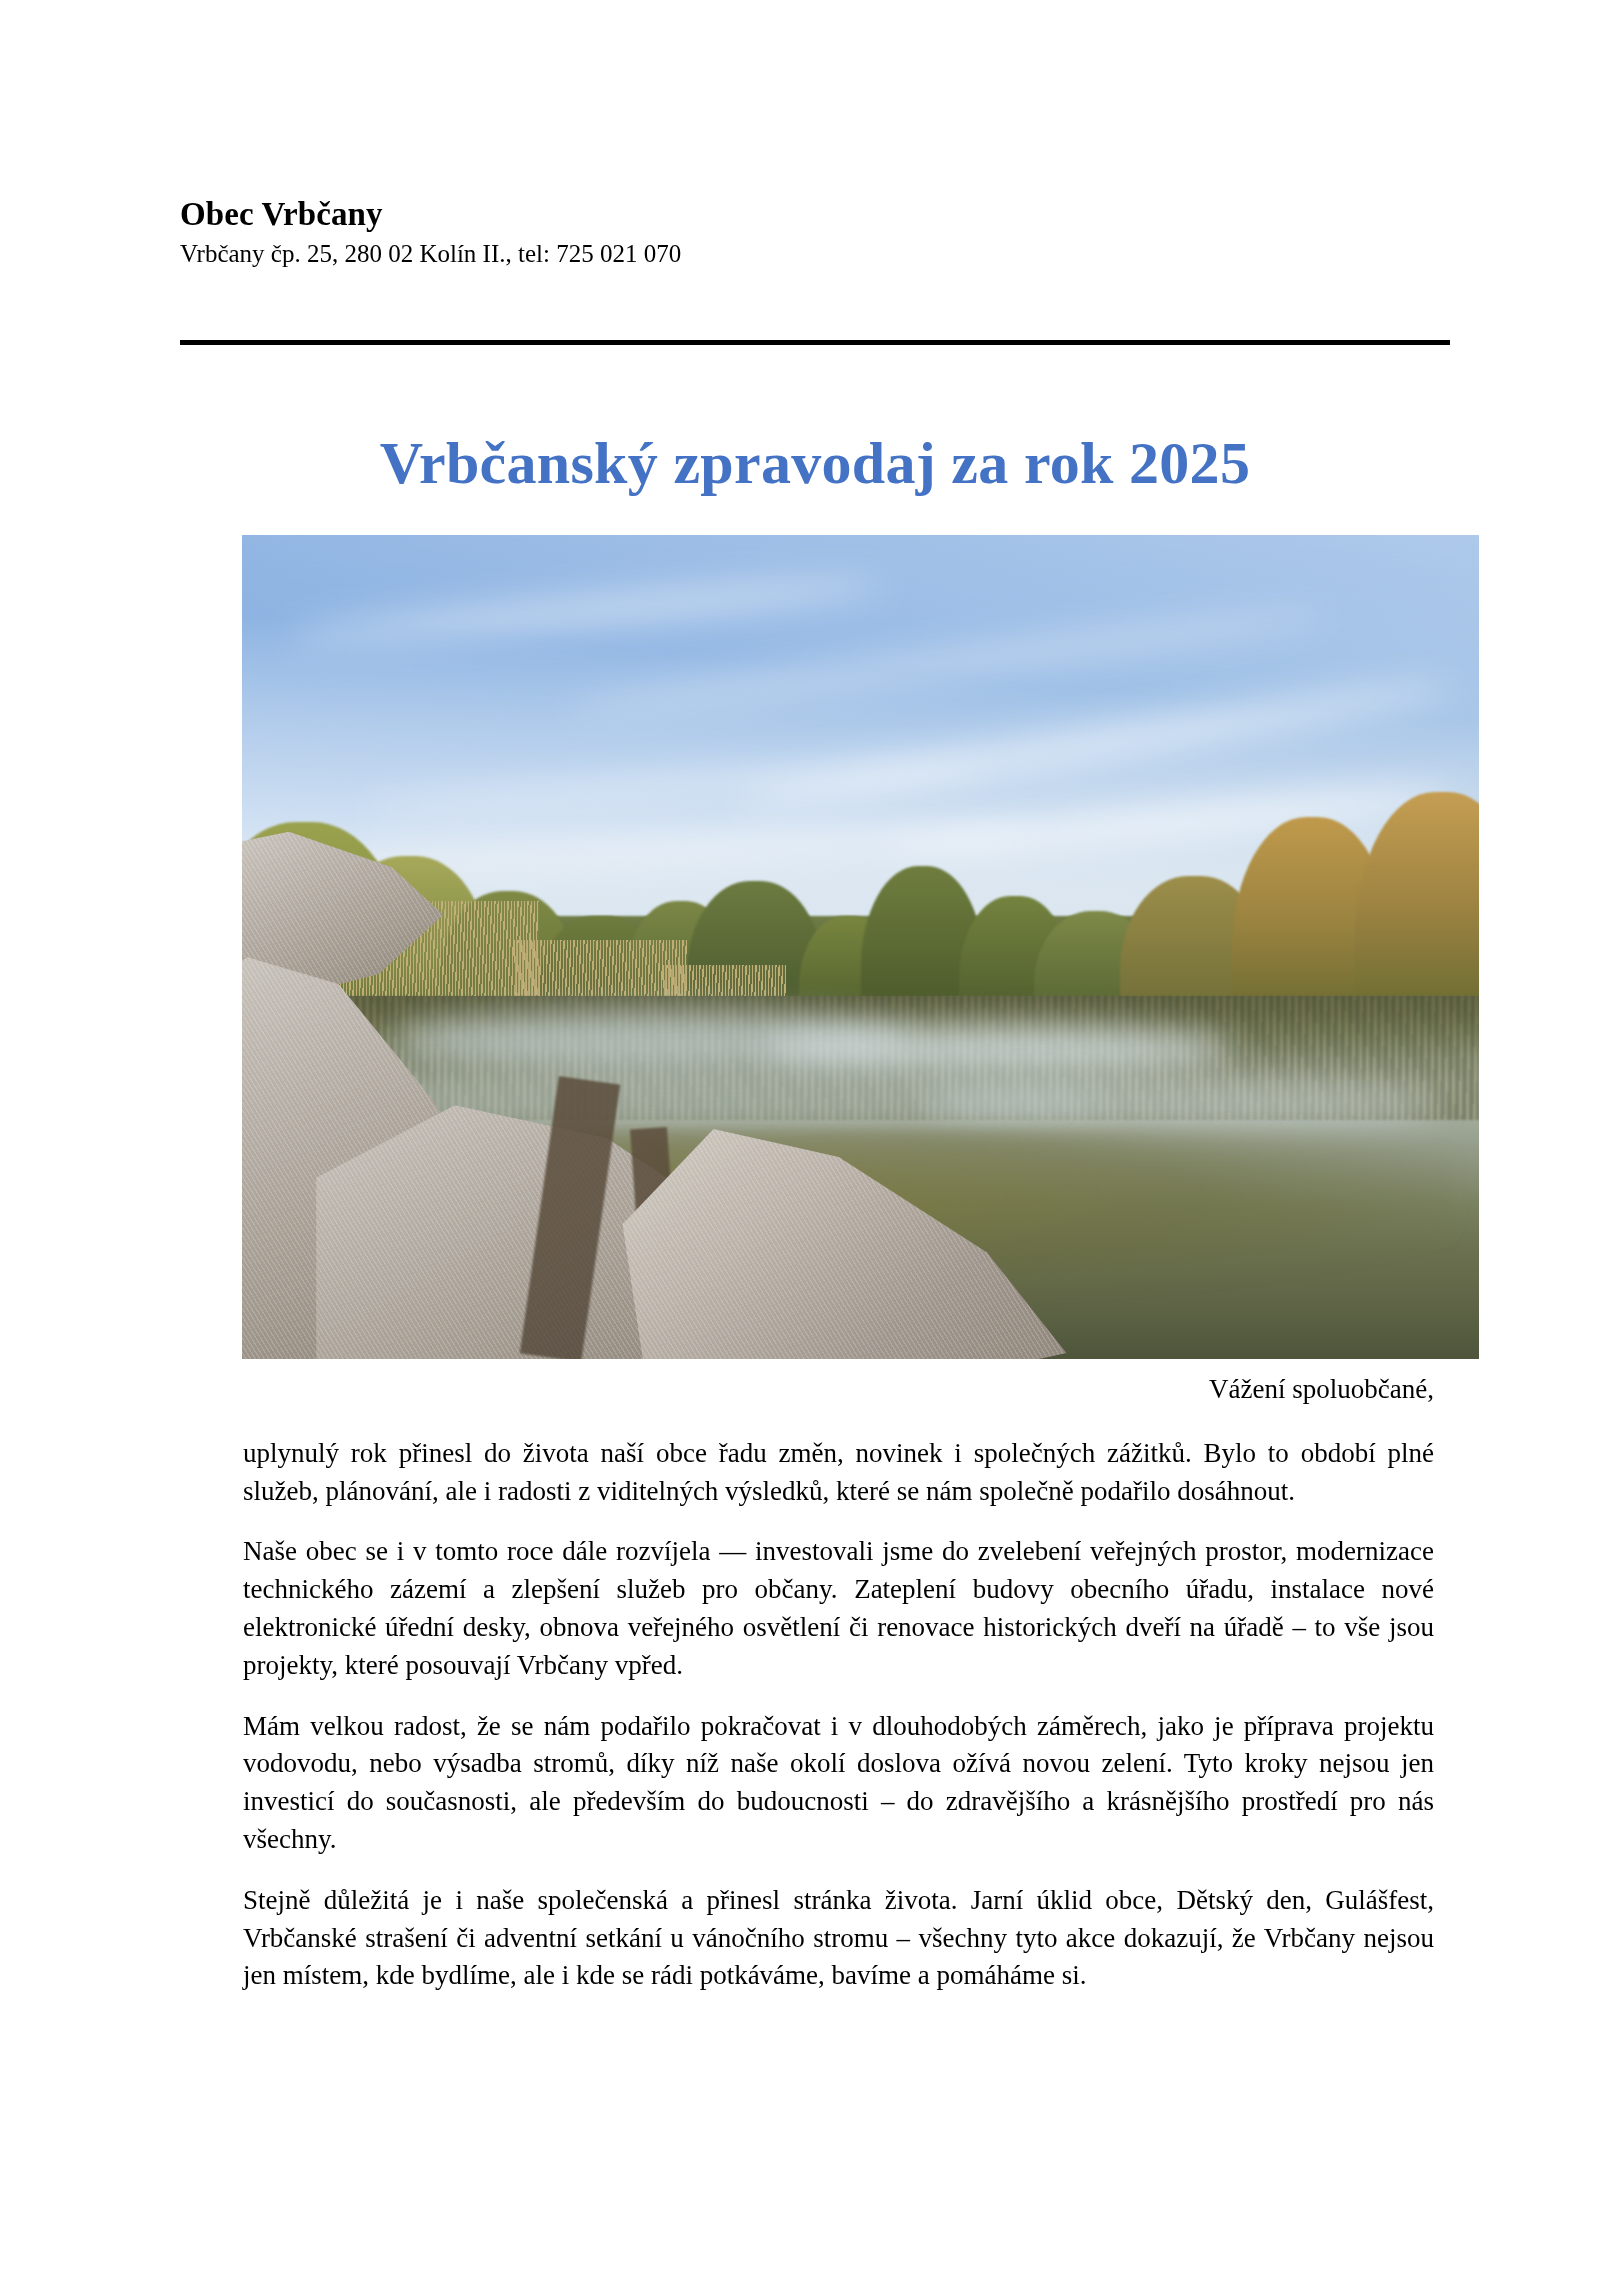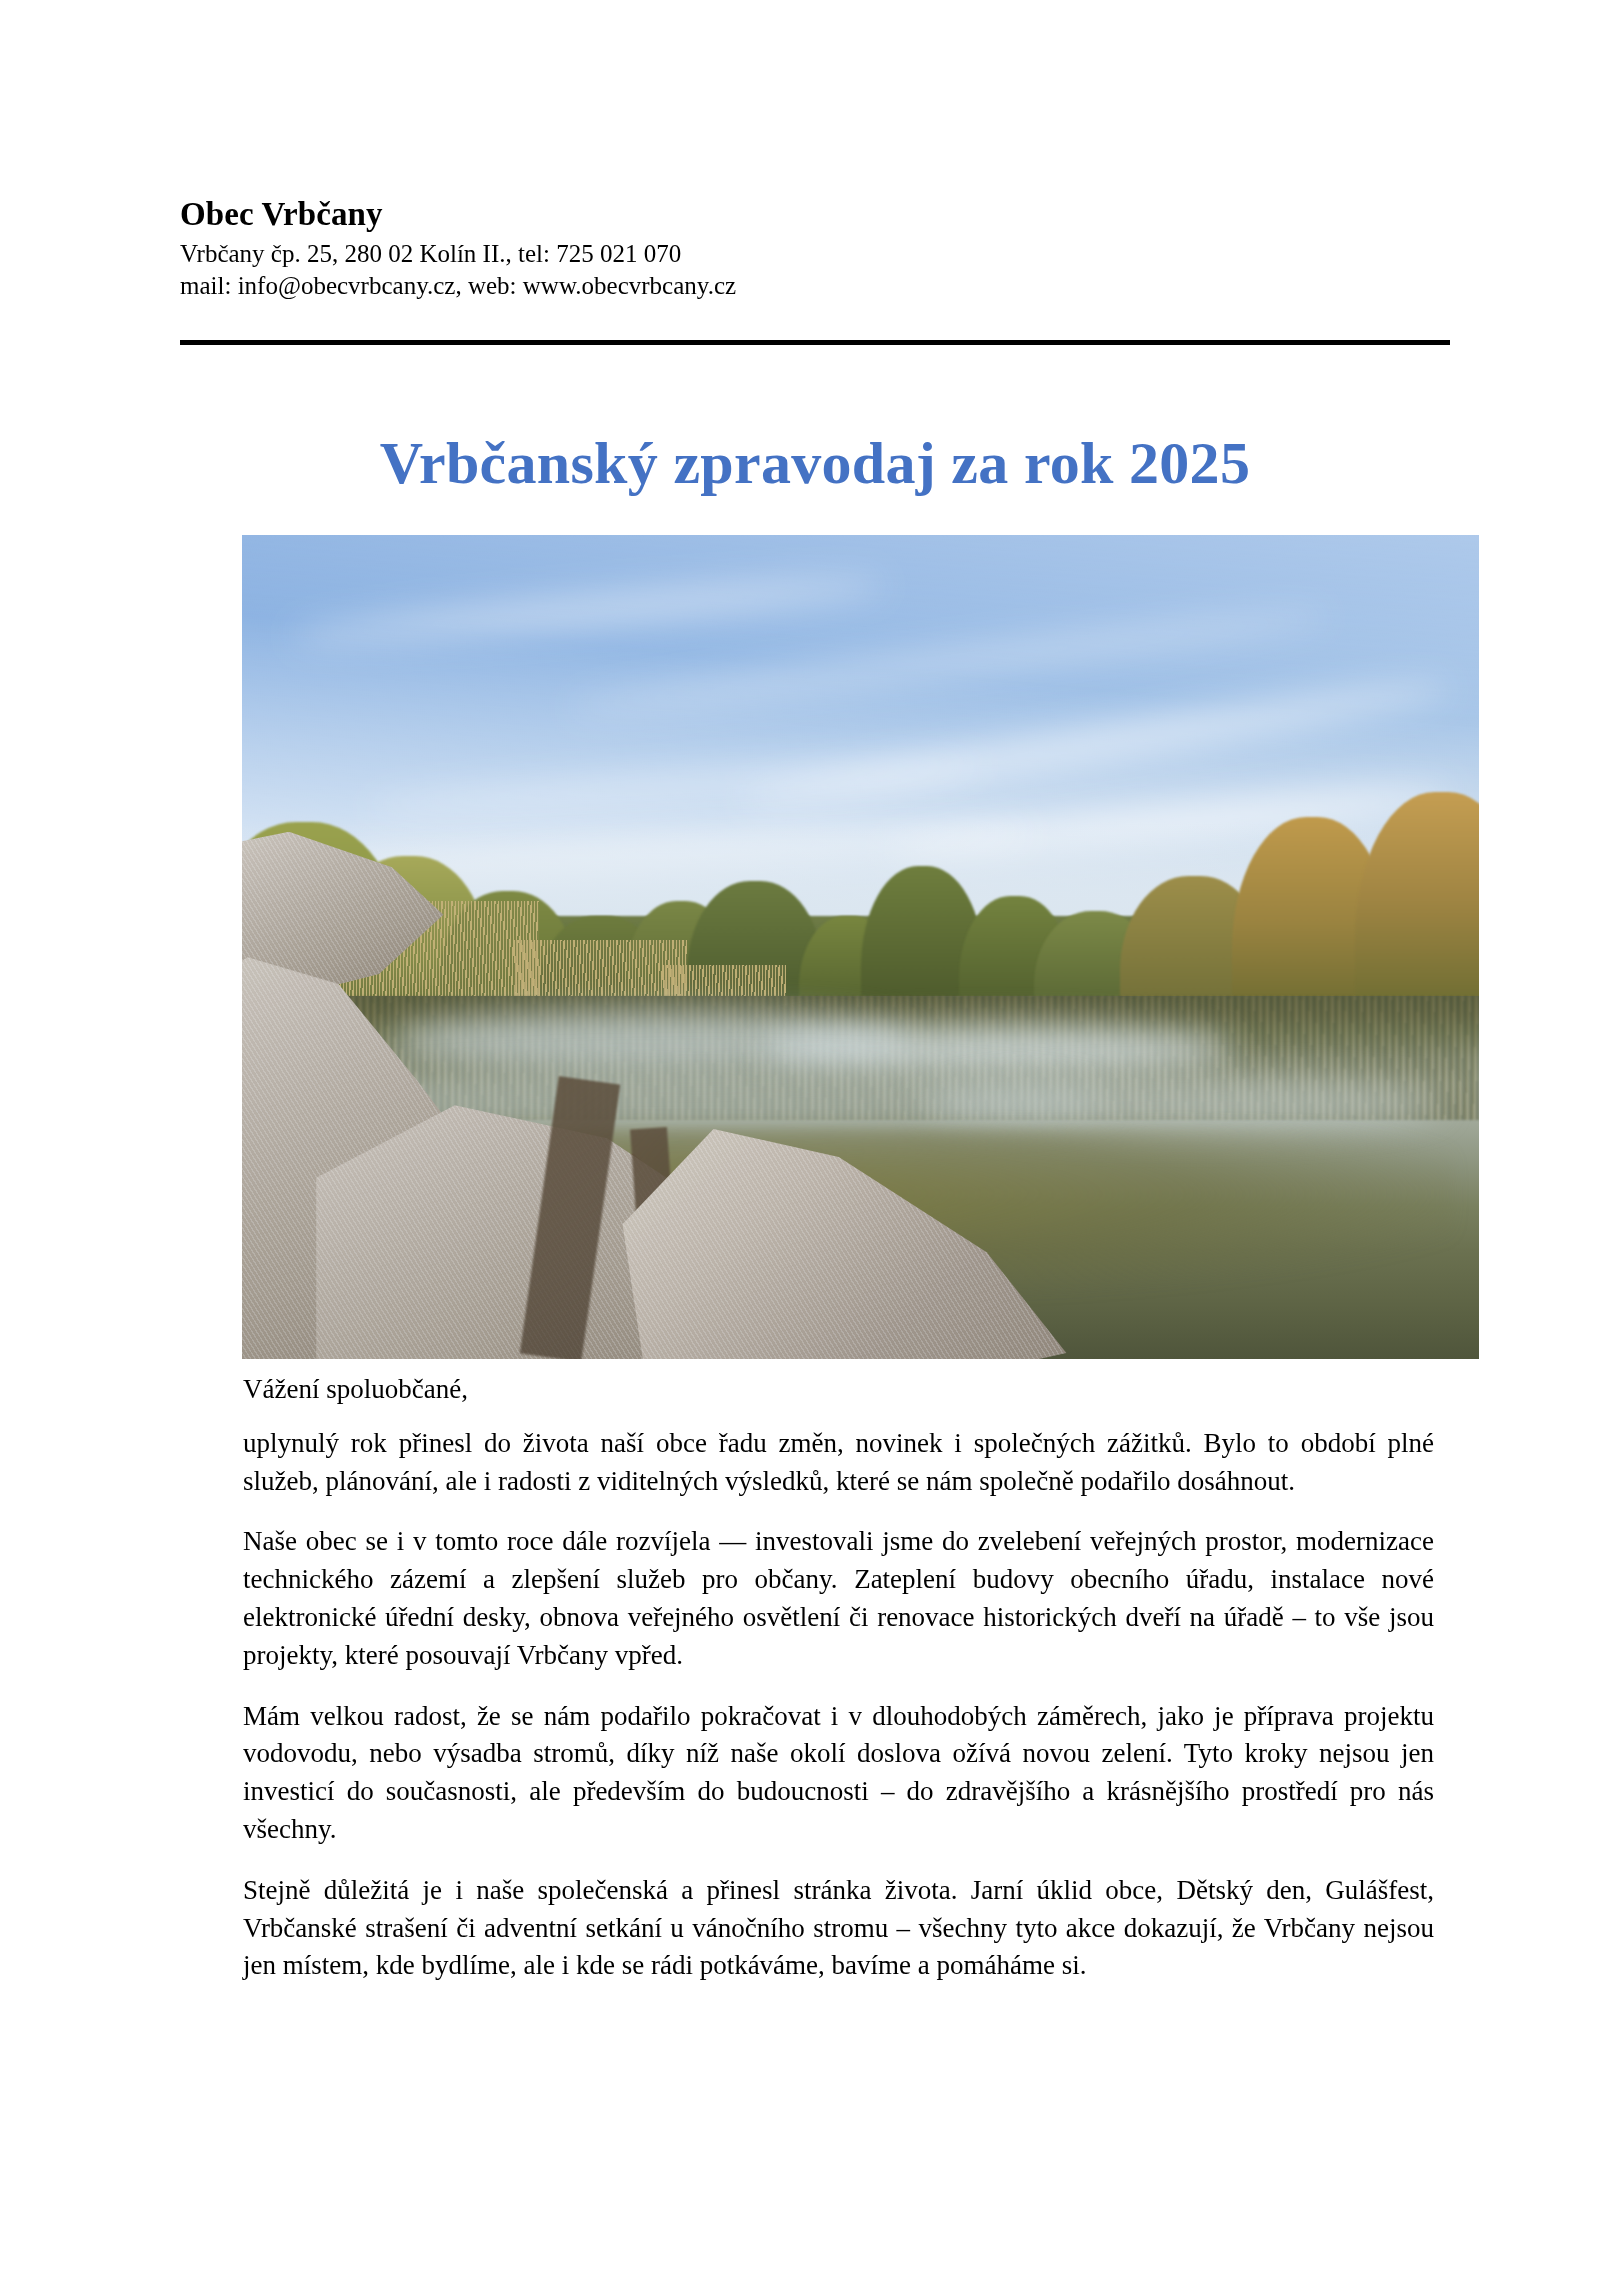--- a/index.html
+++ b/index.html
@@ -254,35 +254,34 @@
     font-size: 27px;
     line-height: 1.40;
   }
   .body-copy p {
     margin: 0 0 23px 0;
     text-align: justify;
     text-justify: inter-word;
     hyphens: none;
   }
   .body-copy p.salutation {
-    text-align: left;
-    margin-bottom: 16px;
+    text-align: right;
+    margin-bottom: 26px;
   }
   .body-copy p:last-child { margin-bottom: 0; }
 </style>
 </head>
 <body>
 
 <div class="page">
 
   <div class="letterhead">
     <div class="org-name">Obec Vrbčany</div>
     <div class="contact-block">
       <span class="contact-line">Vrbčany čp. 25, 280 02 Kolín II., tel: 725 021 070</span>
-      <span class="contact-line">mail: info@obecvrbcany.cz, web: www.obecvrbcany.cz</span>
     </div>
   </div>
 
   <div class="header-rule"></div>
 
   <div class="doc-title">Vrbčanský zpravodaj za rok 2025</div>
 
   <div class="photo-frame">
     <div class="photo">
 

